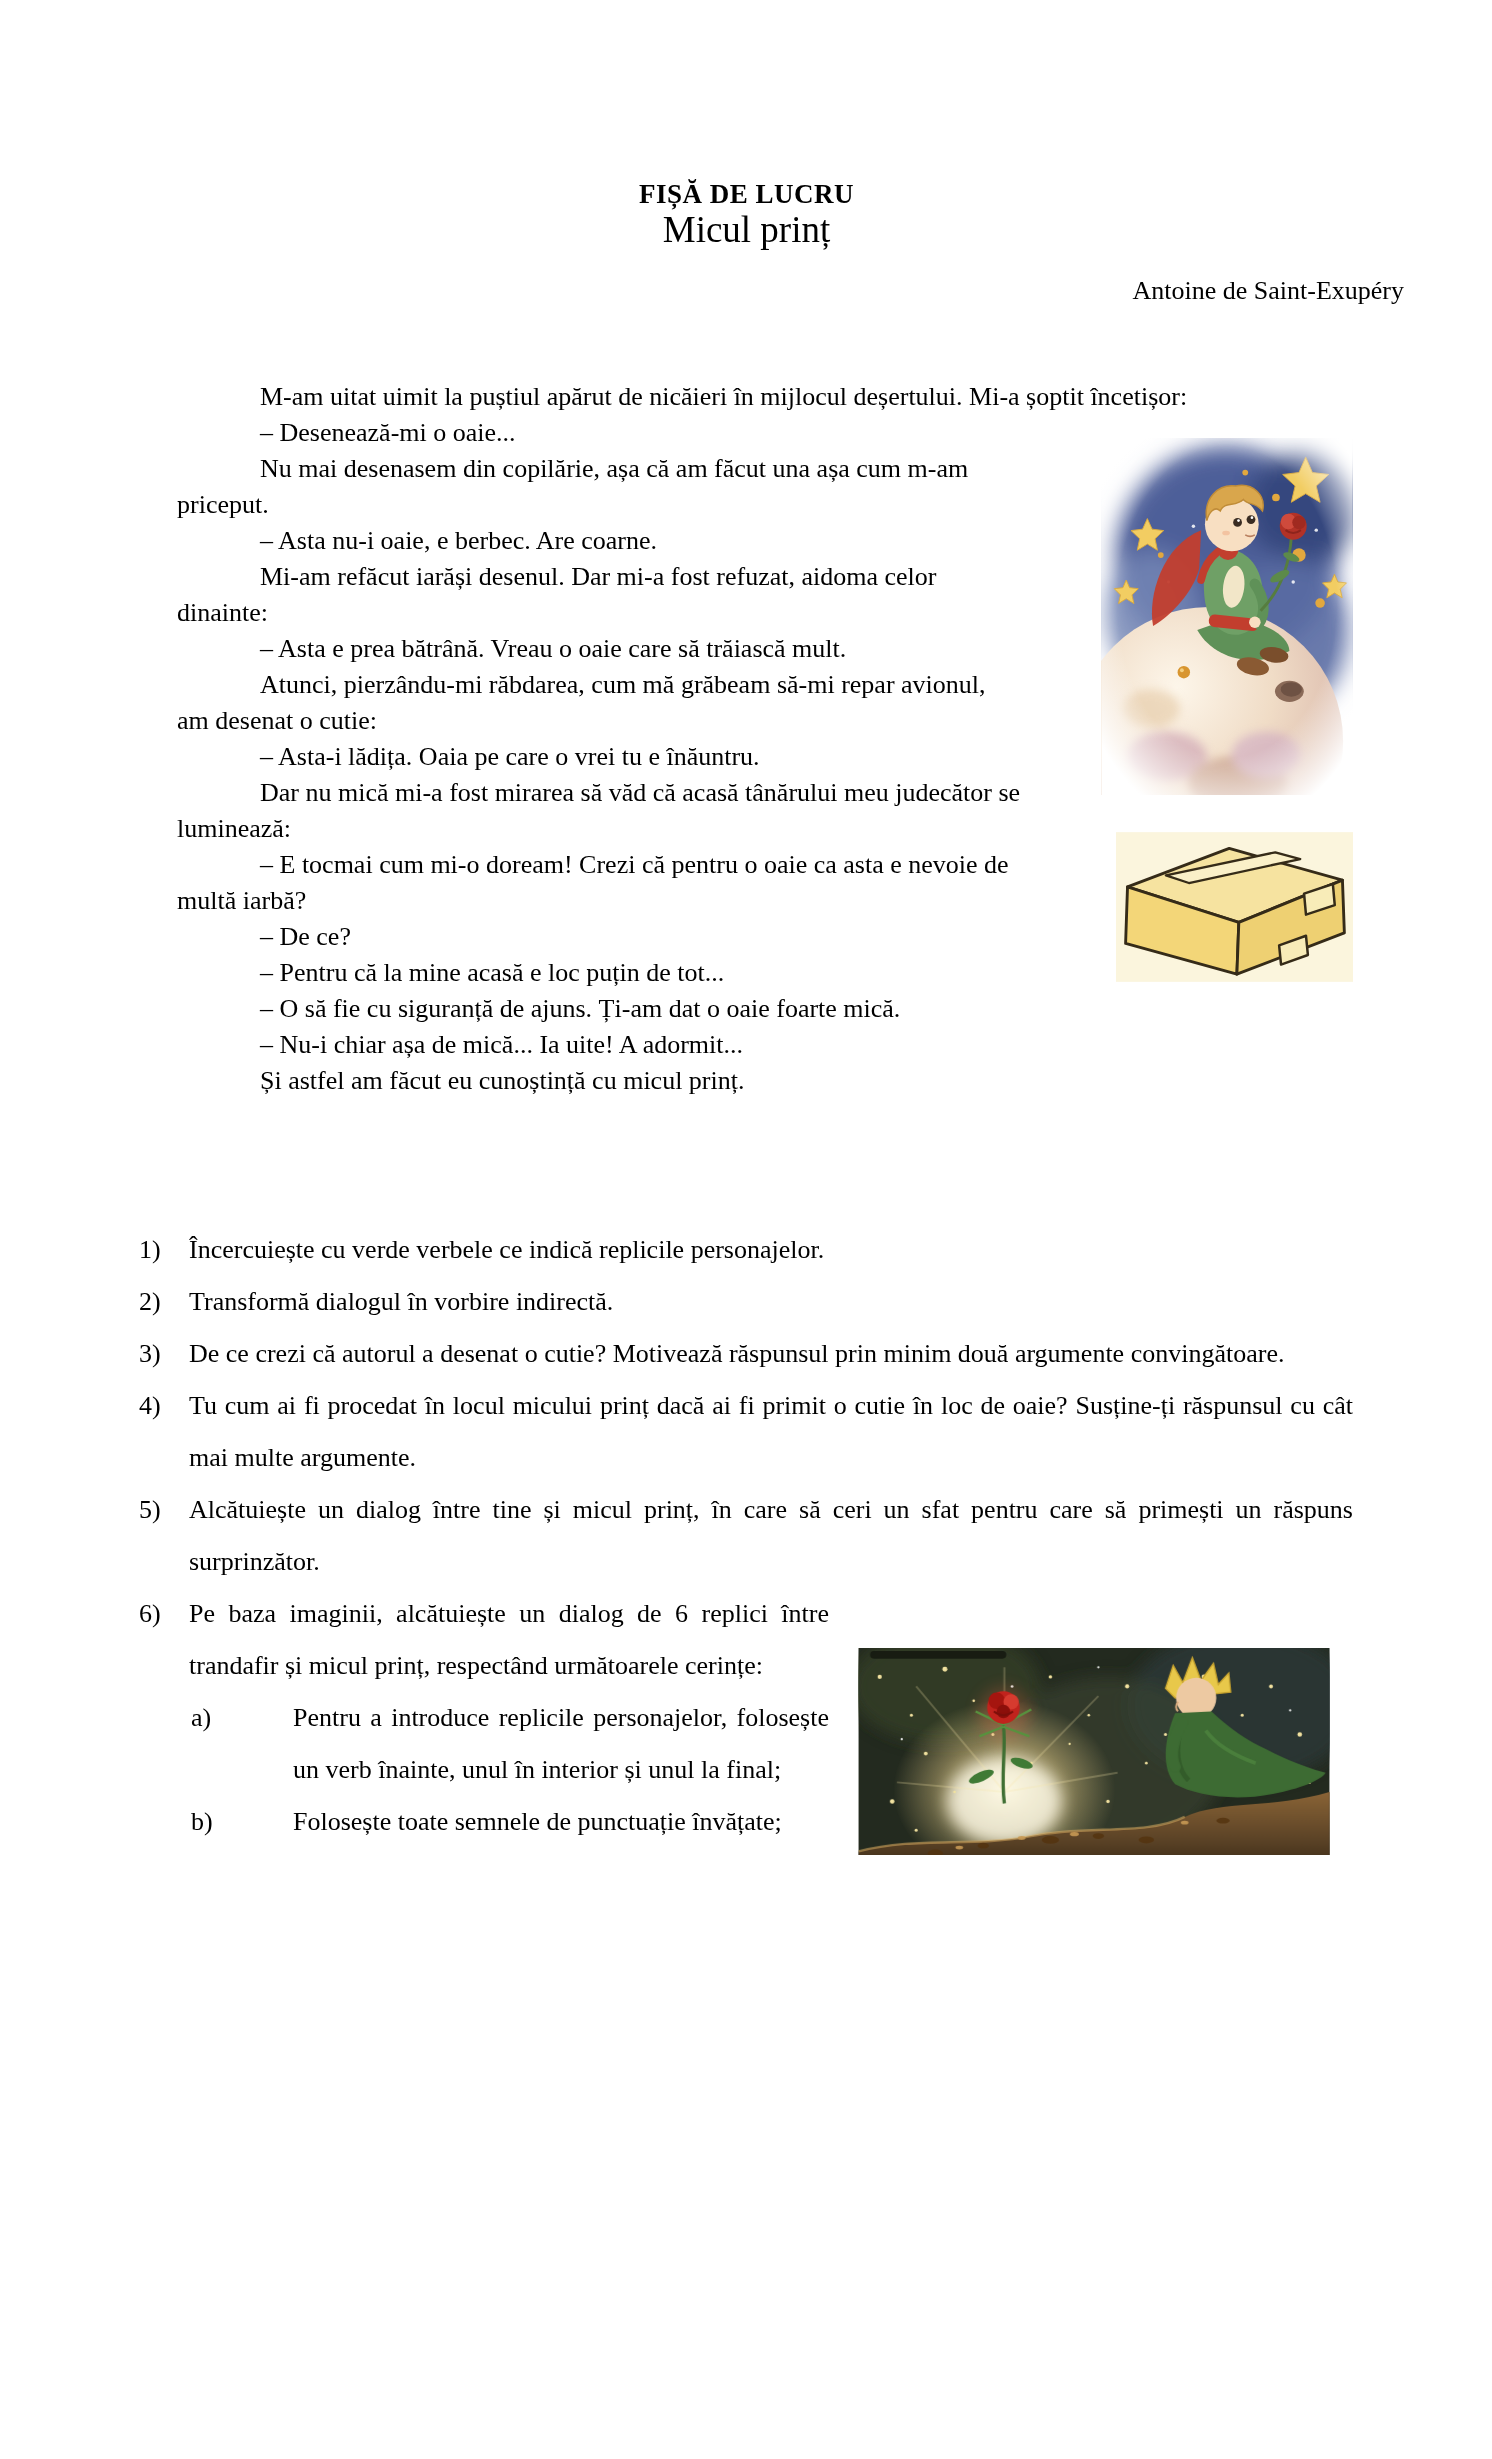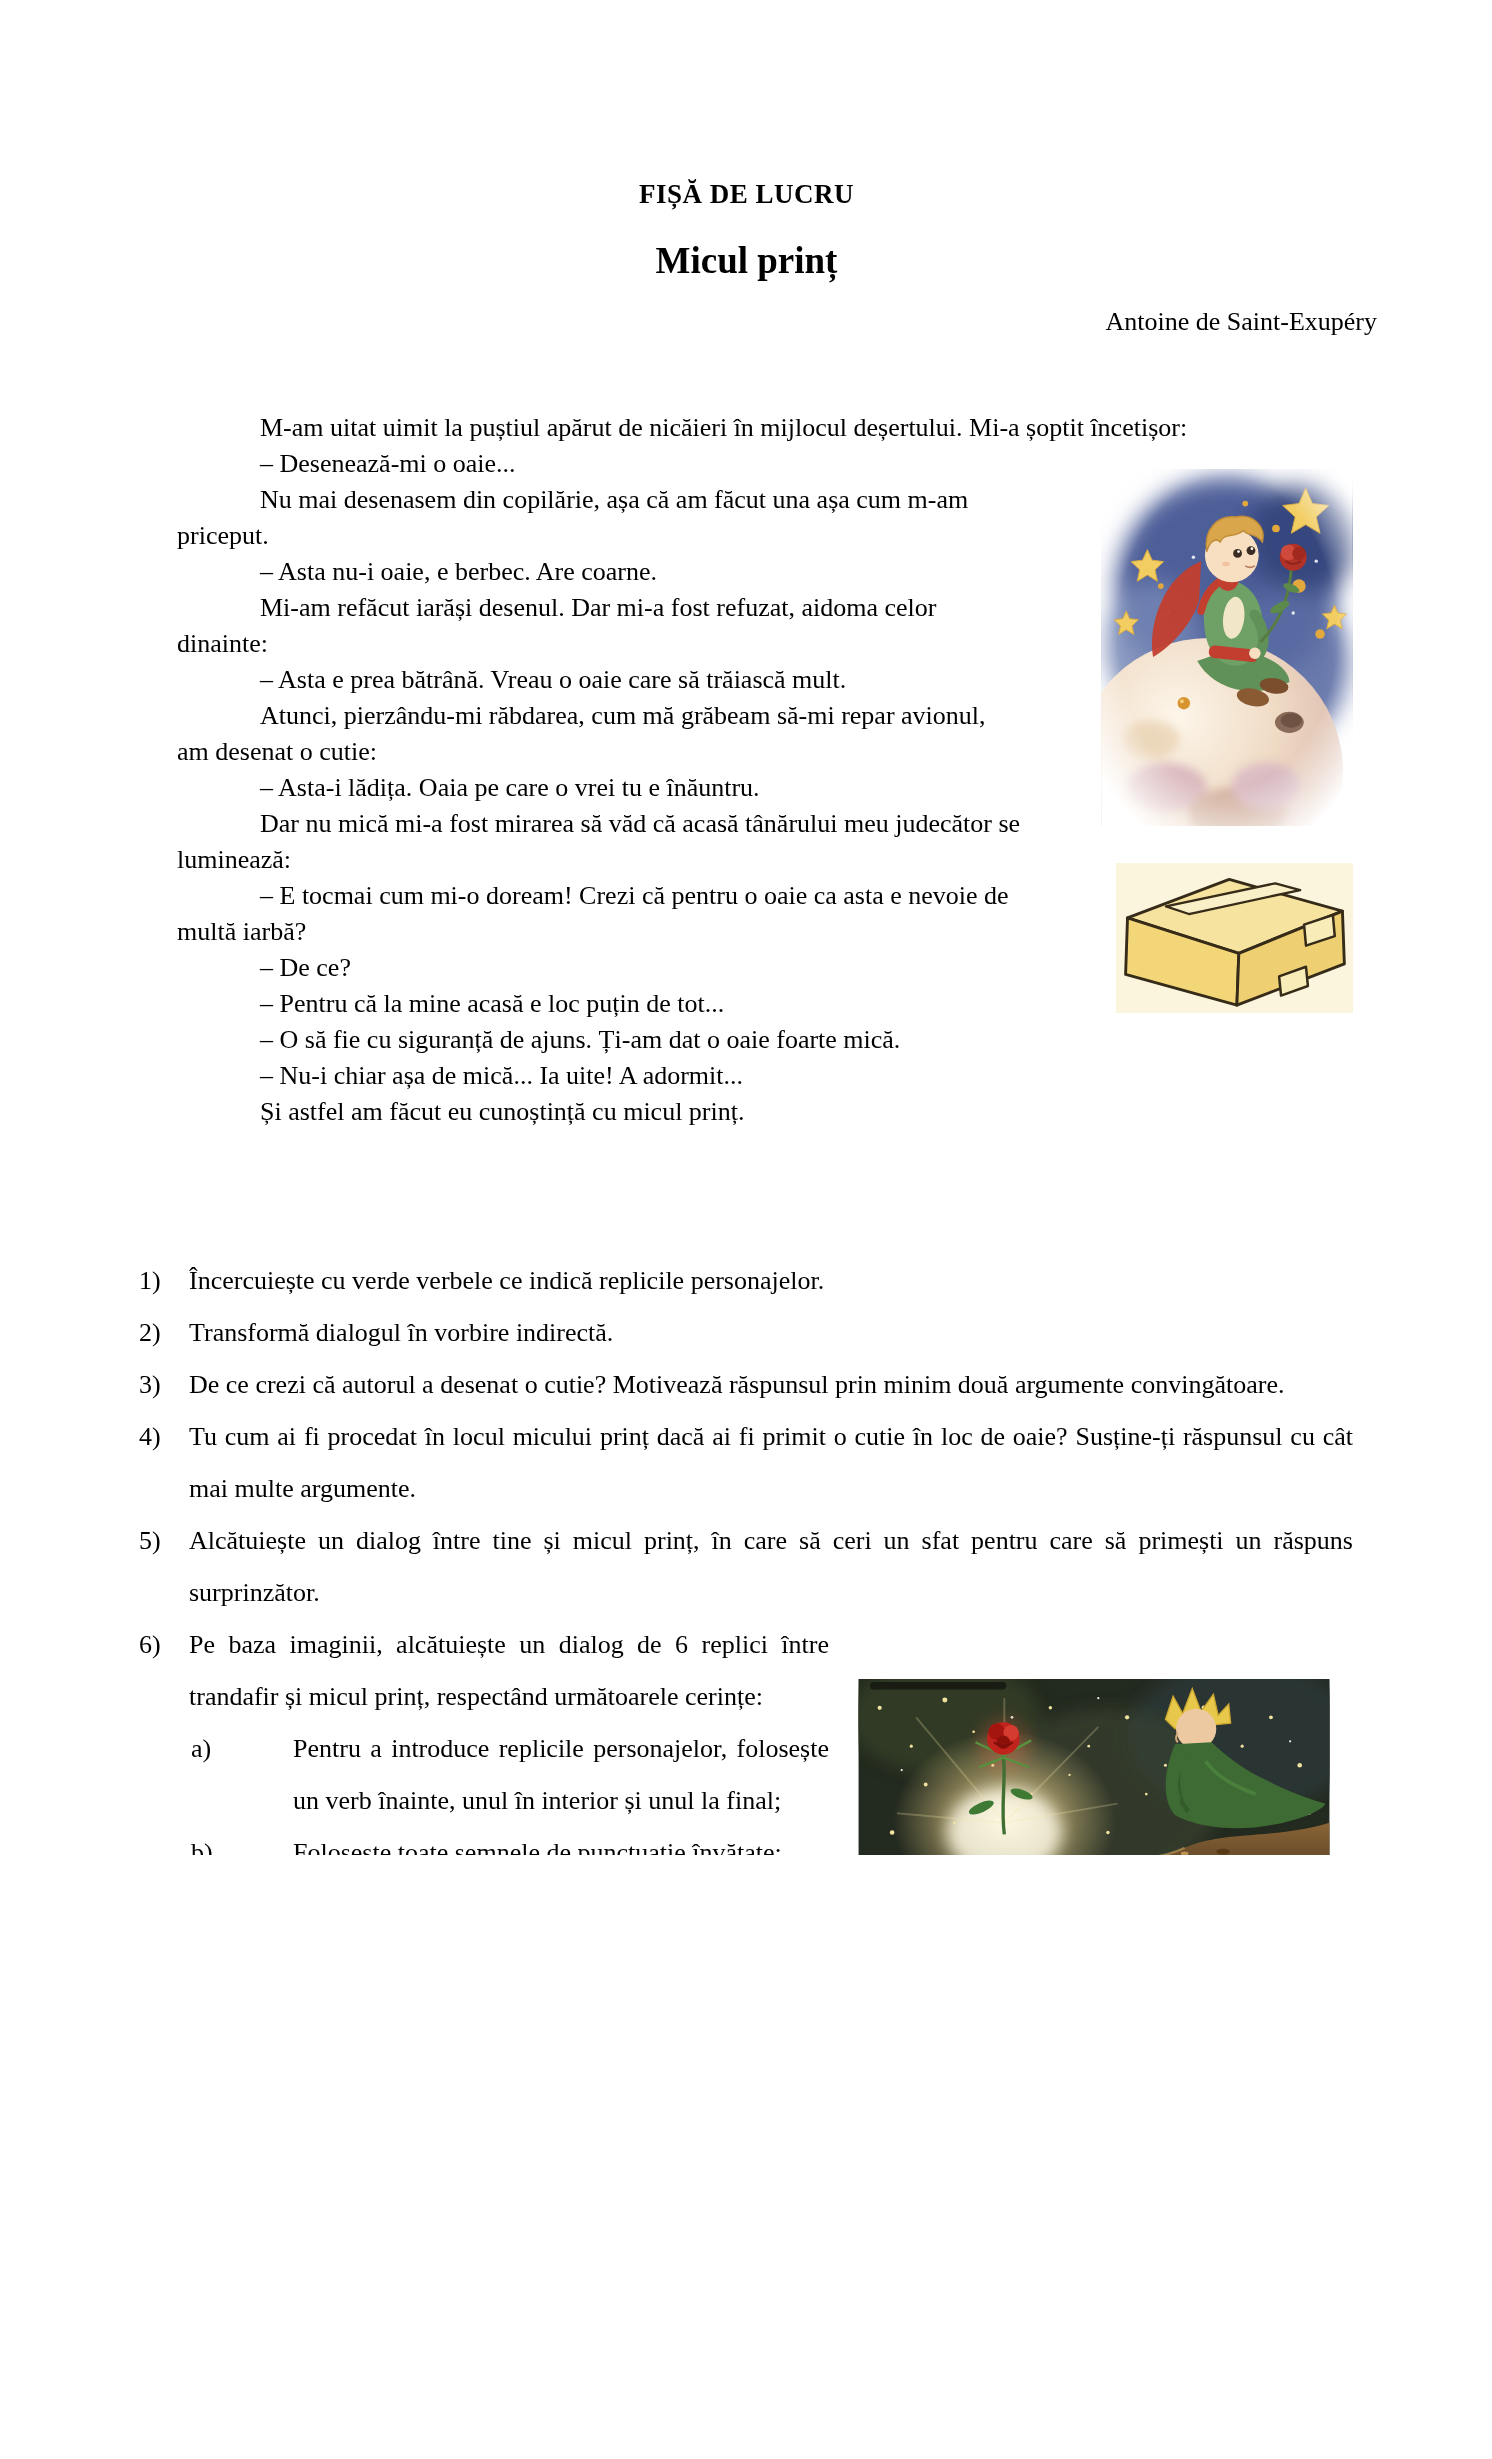--- a/index.html
+++ b/index.html
@@ -20,30 +20,29 @@
   .worksheet-title {
     text-align: center;
     font-size: 27px;
     font-weight: bold;
     line-height: 31px;
     letter-spacing: 0.5px;
   }
   .book-title {
     text-align: center;
     font-size: 37px;
-    font-weight: bold;
+    font-weight: normal;
     line-height: 40px;
-    margin-top: 31px;
   }
   .author {
     text-align: right;
     font-size: 26px;
     line-height: 31px;
     margin-top: 25px;
-    padding-right: 116px;
+    padding-right: 89px;
   }
 
   
   .story {
     margin: 73px 140px 0 141px;
     font-size: 26px;
     line-height: 36px;
   }
   .story p {
     text-indent: 83px;

